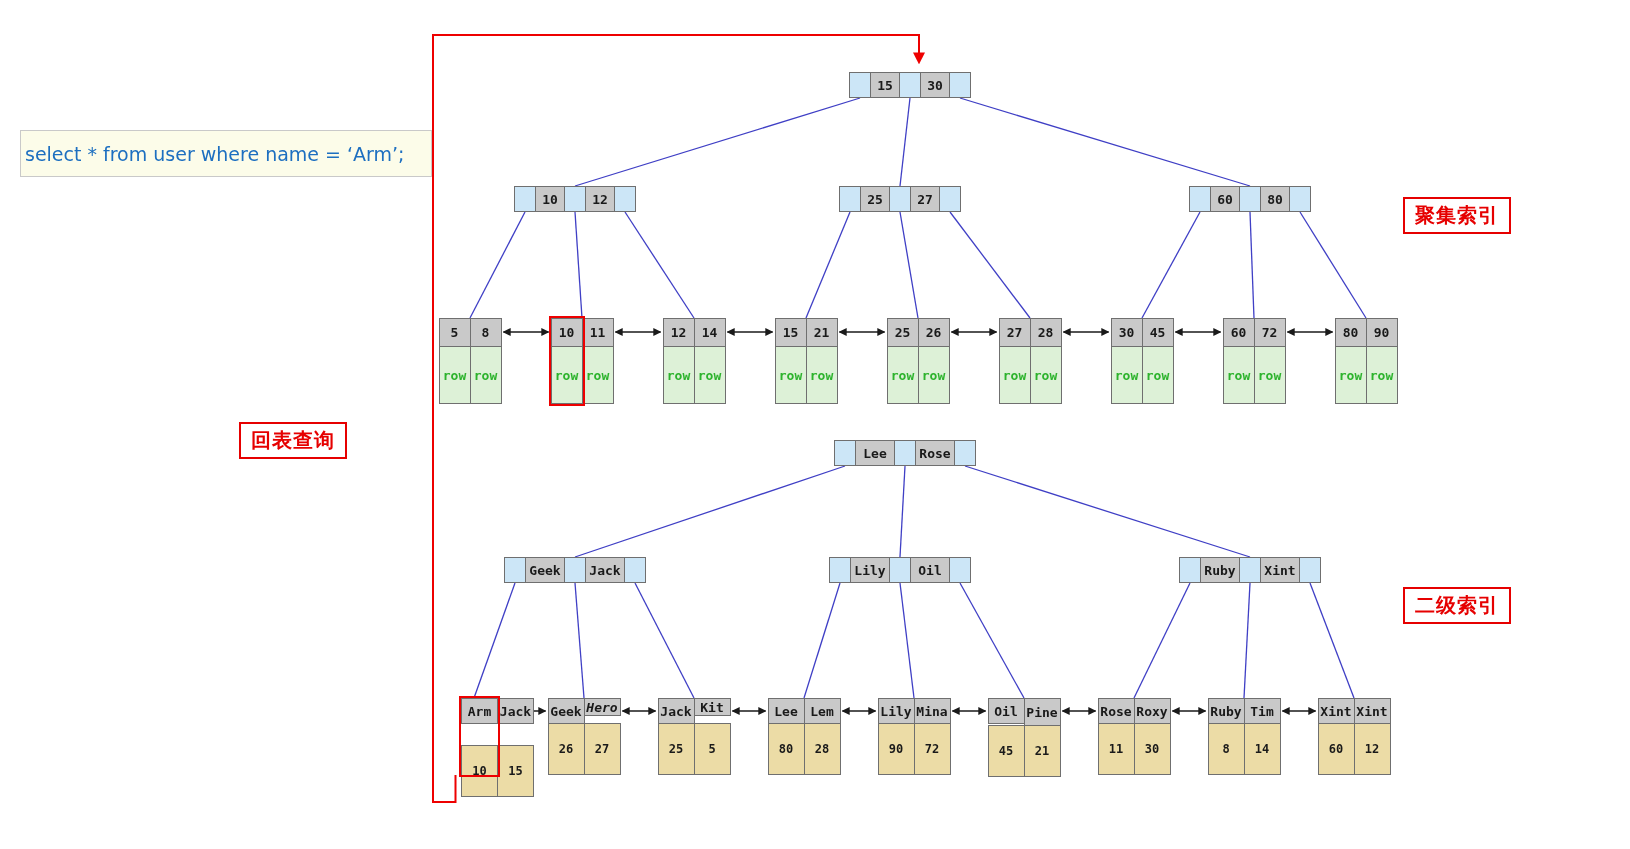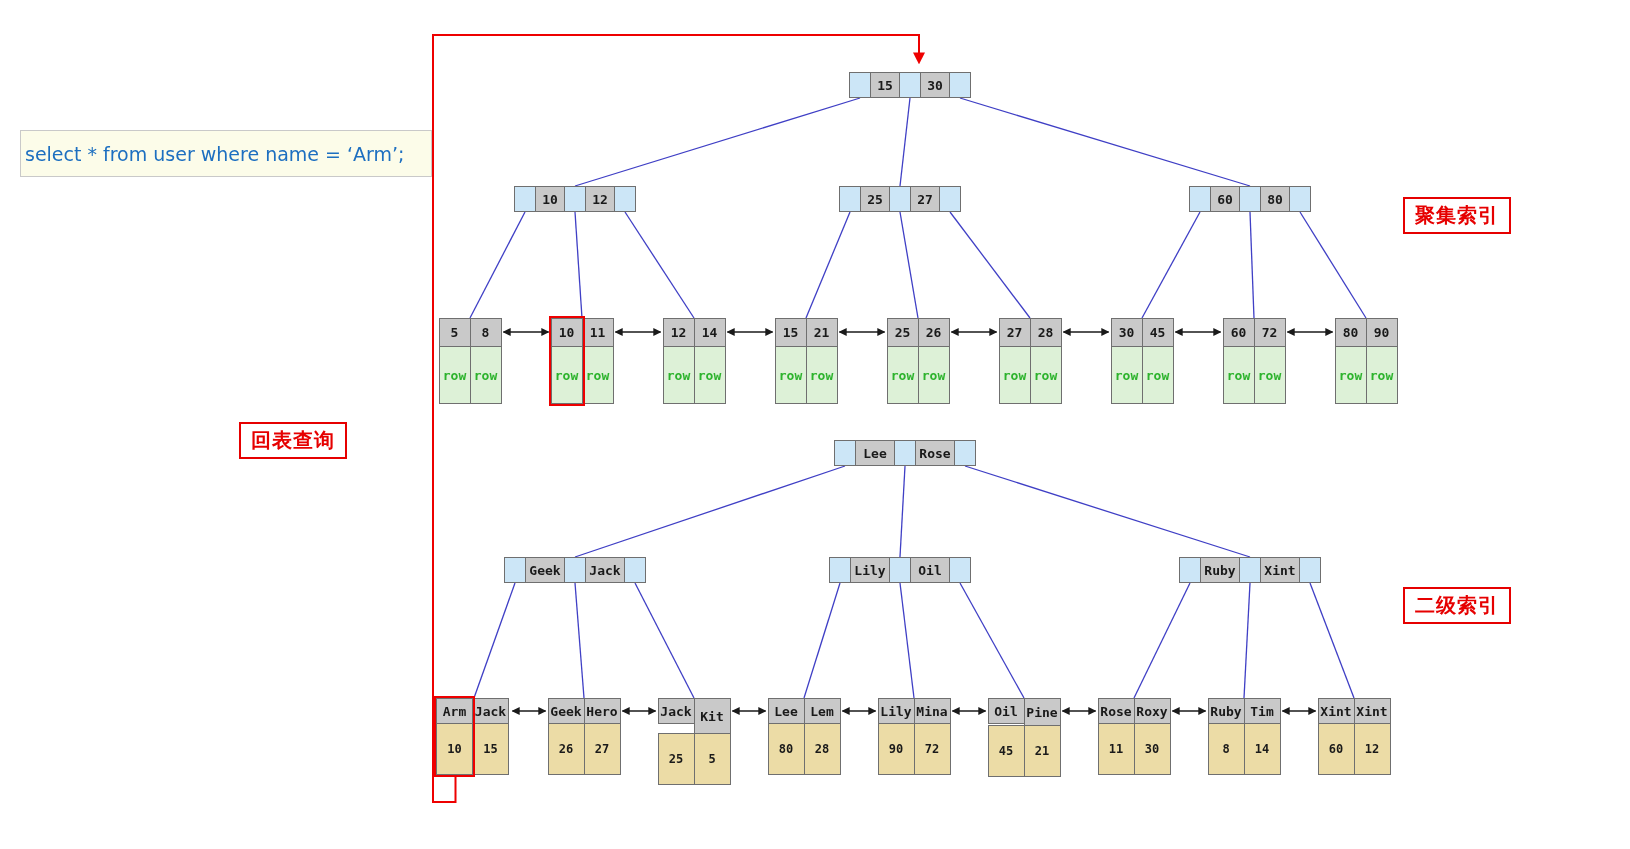--- a/index.html
+++ b/index.html
@@ -233,45 +233,45 @@
         <div class="cell key" style="width: 40px; height: 26px;">Oil</div>
         <div class="cell ptr" style="width: 22px; height: 26px;"></div>
       </div>
       <div class="node" style="left: 1179px; top: 557px;">
         <div class="cell ptr" style="width: 22px; height: 26px;"></div>
         <div class="cell key" style="width: 40px; height: 26px;">Ruby</div>
         <div class="cell ptr" style="width: 22px; height: 26px;"></div>
         <div class="cell key" style="width: 40px; height: 26px;">Xint</div>
         <div class="cell ptr" style="width: 22px; height: 26px;"></div>
       </div>
-      <div class="leaf" style="left: 436px; top: 698px;">
+      <div class="leaf" style="left: 461px; top: 698px; gap: 22px;">
         <div class="leaf-row">
           <div class="cell key" style="width: 37px; height: 26px;">Arm</div>
           <div class="cell key" style="width: 37px; height: 26px;">Jack</div>
         </div>
         <div class="leaf-row">
           <div class="cell valcell" style="width: 37px; height: 52px;">10</div>
           <div class="cell valcell" style="width: 37px; height: 52px;">15</div>
         </div>
         <div class="hl-overlay" style="left: -2px; top: -2px; width: 41px; height: 81px; box-sizing: border-box;"></div>
       </div>
       <div class="leaf" style="left: 547.5px; top: 698px;">
         <div class="leaf-row">
           <div class="cell key" style="width: 37px; height: 26px;">Geek</div>
-          <div class="cell key" style="width: 37px; height: 26px;">Hero</div>
+          <div class="cell key" style="width: 37px; height: 18px; font-style: italic;">Hero</div>
         </div>
         <div class="leaf-row">
           <div class="cell valcell" style="width: 37px; height: 52px;">26</div>
           <div class="cell valcell" style="width: 37px; height: 52px;">27</div>
         </div>
       </div>
       <div class="leaf" style="left: 657.5px; top: 698px;">
         <div class="leaf-row">
           <div class="cell key" style="width: 37px; height: 26px;">Jack</div>
-          <div class="cell key" style="width: 37px; height: 36px;">Kit</div>
+          <div class="cell key" style="width: 37px; height: 18px;">Kit</div>
         </div>
         <div class="leaf-row">
           <div class="cell valcell" style="width: 37px; height: 52px;">25</div>
           <div class="cell valcell" style="width: 37px; height: 52px;">5</div>
         </div>
       </div>
       <div class="leaf" style="left: 767.5px; top: 698px;">
         <div class="leaf-row">
           <div class="cell key" style="width: 37px; height: 26px;">Lee</div>
           <div class="cell key" style="width: 37px; height: 26px;">Lem</div>

